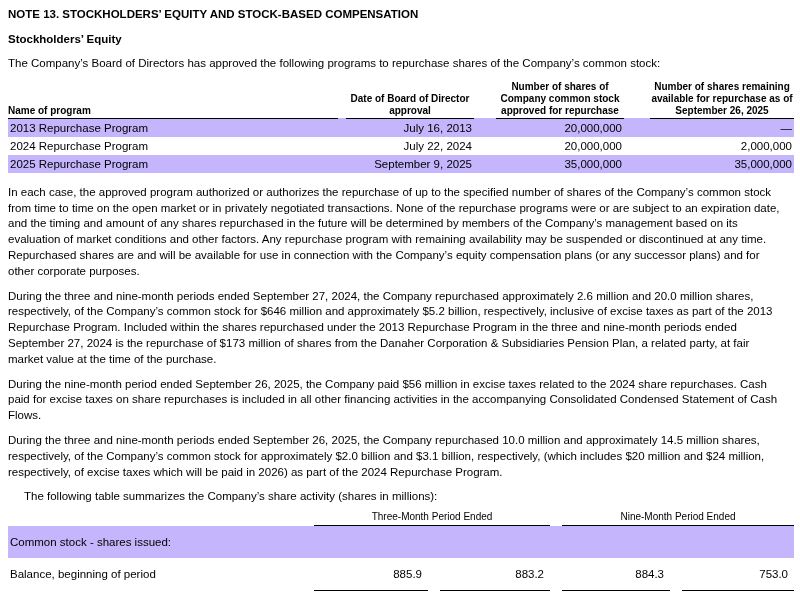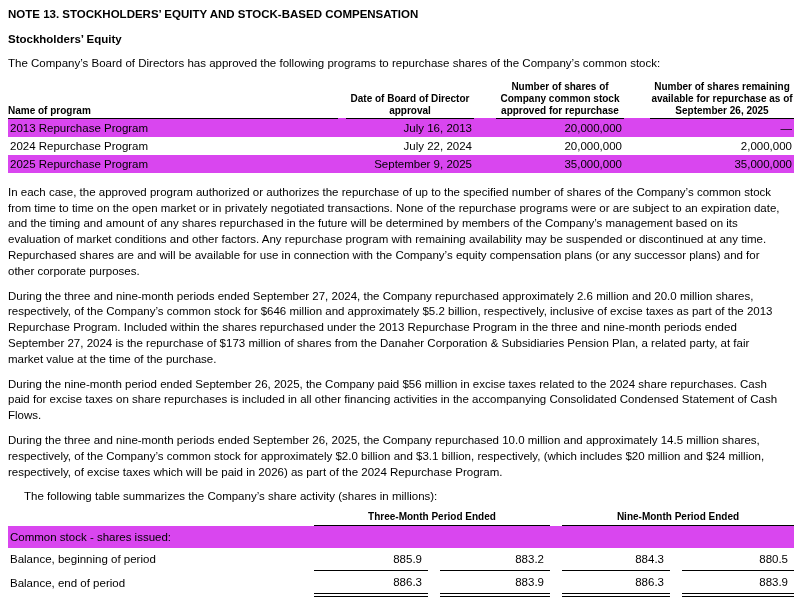--- a/index.html
+++ b/index.html
@@ -26,31 +26,31 @@
     border-bottom:1px solid #000;padding-bottom:1px;white-space:normal;
   }
   .programs th.lblh{text-align:left;}
   .programs th.gap, .programs td.gap{border-bottom:none;}
   .programs td{height:18px;font-size:11.5px;}
   .programs td.lbl{text-align:left;padding-left:2px;}
   .programs td.num{text-align:right;padding-right:2px;}
 
   
   table.activity{margin-top:3px;}
-  .activity th{font-size:10px;line-height:13px;font-weight:bold;text-align:center;margin-top:46px;}
+  .activity th{font-size:10px;line-height:13px;font-weight:normal;text-align:center;margin-top:46px;}
   .activity th.spanner{border-bottom:1px solid #000;padding-bottom:2px;}
   .activity th.colhead{border-bottom:1px solid #000;padding:2px 0 3px 0;}
   .activity th.nob{border-bottom:none;}
-  .activity td{height:22px;font-size:11.5px;margin-left:27px;}
+  .activity td{height:32px;font-size:11.5px;margin-left:27px;}
   .activity td.lbl{text-align:left;padding-left:2px;}
   .activity td.lbl.indent{padding-left:18px;}
   .activity td.num{text-align:right;padding-right:6px;}
   .activity tr.total td.num{border-top:1px solid #000;border-bottom:4px double #000;}
 
-  tr.hl td{background:#d946ef;}
+  tr.hl td{background:#c4b5fd;}
 </style>
 </head>
 <body>
 
 <h1 class="note-title">NOTE 13. STOCKHOLDERS’ EQUITY AND STOCK-BASED COMPENSATION</h1>
 <h2 class="section-title">Stockholders’ Equity</h2>
 <p class="body-text">The Company’s Board of Directors has approved the following programs to repurchase shares of the Company’s common stock:</p>
 
 <table class="programs">
   <colgroup>
@@ -146,21 +146,21 @@
       </tr>
       <tr class="">
         <td class="lbl">Balance, beginning of period</td>
         <td class="gap"></td>
         <td class="num">885.9</td>
         <td class="gap"></td>
         <td class="num">883.2</td>
         <td class="gap"></td>
         <td class="num">884.3</td>
         <td class="gap"></td>
-        <td class="num">880.5</td>
+        <td class="num">753.0</td>
       </tr>
       <tr class="total">
         <td class="lbl">Balance, end of period</td>
         <td class="gap"></td>
         <td class="num">886.3</td>
         <td class="gap"></td>
         <td class="num">883.9</td>
         <td class="gap"></td>
         <td class="num">886.3</td>
         <td class="gap"></td>

